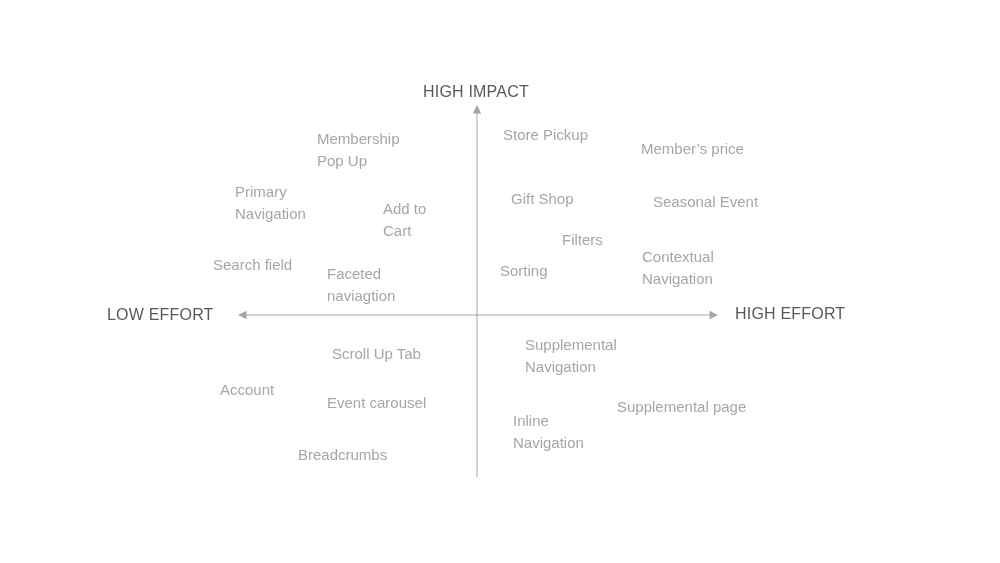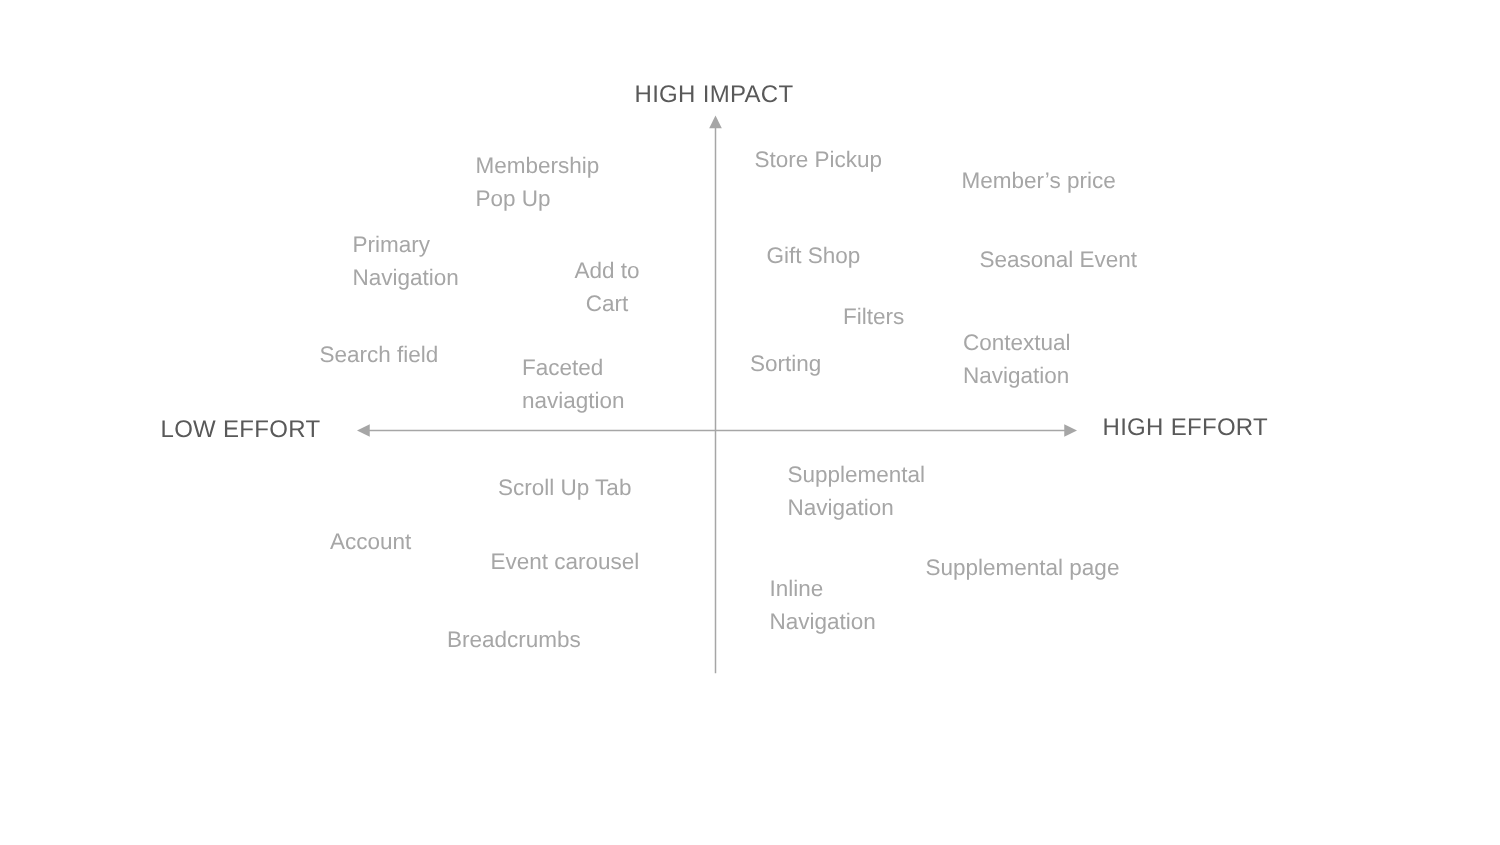--- a/index.html
+++ b/index.html
@@ -3,20 +3,21 @@
 <meta charset="utf-8">
 <style>
   html, body { margin: 0; padding: 0; background: #ffffff; }
   #canvas {
     position: relative;
     width: 1000px;
     height: 449px;
     background: var(--bg, #ffffff);
     font-family: "Liberation Sans", sans-serif;
     overflow: hidden;
+    margin-top: 28px;
   }
   .axis-label {
     position: absolute;
     font-size: 16px;
     color: var(--axis-label-color, #595959);
     white-space: nowrap;
     letter-spacing: 0.2px;
   }
   .axis-label.top    { left: 423px; top: 55px; }
   .axis-label.bottom { left: 428px; top: 501px; }
@@ -60,28 +61,28 @@
 
   <div id="items-layer">
       <div class="item" style="left: 317px; top: 100px;">
         <div>Membership</div>
         <div>Pop Up</div>
       </div>
       <div class="item" style="left: 235px; top: 153px;">
         <div>Primary</div>
         <div>Navigation</div>
       </div>
-      <div class="item" style="left: 383px; top: 170px; text-align: center;">
+      <div class="item" style="left: 383px; top: 170px;">
         <div>Add to</div>
         <div>Cart</div>
       </div>
       <div class="item" style="left: 213px; top: 226px;">
         <div>Search field</div>
       </div>
-      <div class="item" style="left: 348px; top: 235px;">
+      <div class="item" style="left: 327px; top: 235px;">
         <div>Faceted</div>
         <div>naviagtion</div>
       </div>
       <div class="item" style="left: 503px; top: 96px;">
         <div>Store Pickup</div>
       </div>
       <div class="item" style="left: 641px; top: 110px;">
         <div>Member’s price</div>
       </div>
       <div class="item" style="left: 511px; top: 160px;">

